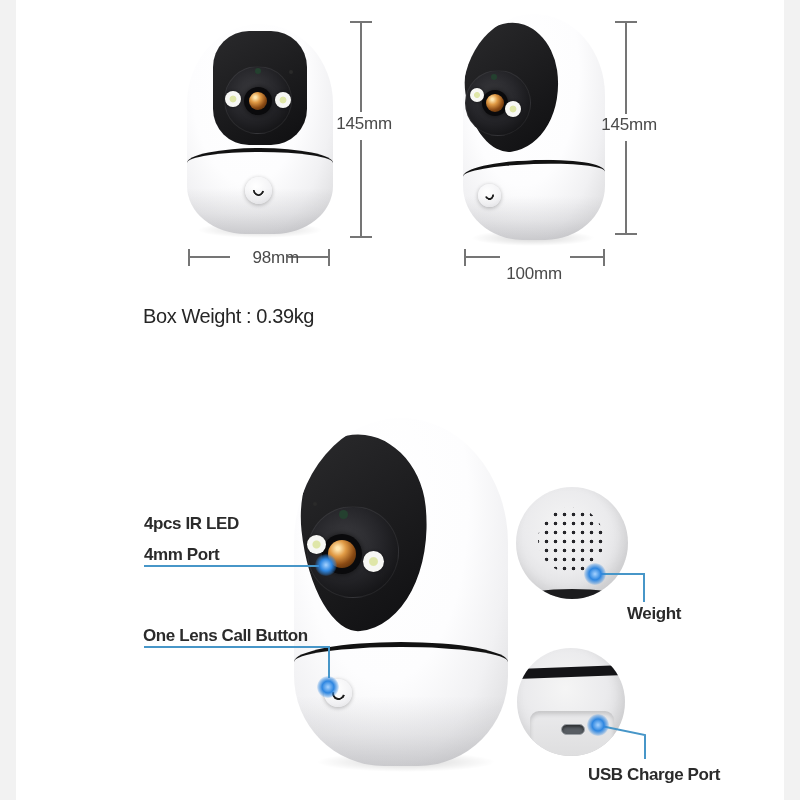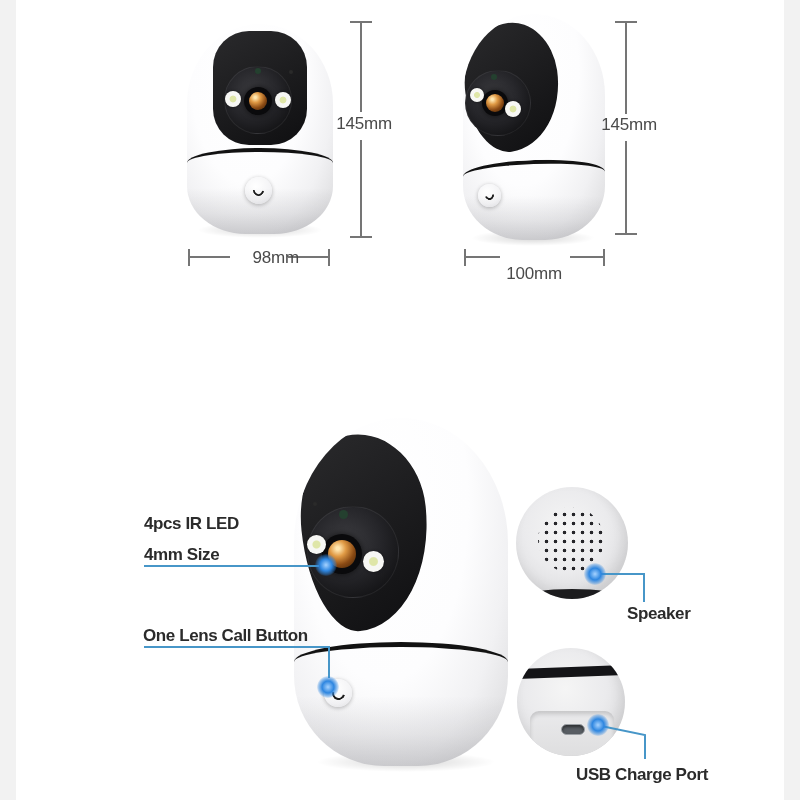--- a/index.html
+++ b/index.html
@@ -131,20 +131,21 @@
   <div class="dim-label" style="left:583px;top:115px;width:60px;">145mm</div>
   <div class="dim-seg" style="left:609px;top:141px;width:2px;height:92px;"></div>
   <div class="dim-seg" style="left:599px;top:233px;width:22px;height:2px;"></div>
   <div class="dim-seg" style="left:448px;top:249px;width:2px;height:17px;"></div>
   <div class="dim-seg" style="left:587px;top:249px;width:2px;height:17px;"></div>
   <div class="dim-seg" style="left:450px;top:256px;width:34px;height:2px;"></div>
   <div class="dim-seg" style="left:554px;top:256px;width:34px;height:2px;"></div>
   <div class="dim-label" style="left:478px;top:264px;width:80px;">100mm</div>
 
   <div id="box-info">
+    <div>Box Weight : 0.39kg</div>
   </div>
 
   <div class="ground" style="left:300px;top:752px;width:180px;height:20px;"></div>
   <div class="cam-body" style="left:278px;top:418px;width:214px;height:348px;border-radius:50% 50% 42% 42% / 36% 36% 26% 26%;">
     <div class="face" style="left:8px;top:16px;width:126px;height:196px;border-radius:48% 52% 62% 38% / 46% 40% 60% 54%;transform:rotate(-6deg);"></div>
     <div class="lens-win" style="left:13px;top:88px;width:92px;height:92px;"></div>
     <div class="barrel" style="left:28px;top:116px;width:40px;height:40px;"></div>
     <div class="iris" style="left:34px;top:122px;width:28px;height:28px;"></div>
     <div class="irled" style="left:13px;top:117px;width:19px;height:19px;"></div>
     <div class="irled" style="left:69px;top:133px;width:21px;height:21px;"></div>
@@ -174,18 +175,18 @@
     <path class="callout" d="M581 574 H628 V602"></path>
     <path class="callout" d="M585 726 L629 735 V759"></path>
   </svg>
 
   <div class="glow" style="left:299px;top:554px;"></div>
   <div class="glow" style="left:301px;top:676px;"></div>
   <div class="glow" style="left:568px;top:563px;"></div>
   <div class="glow" style="left:571px;top:714px;"></div>
 
   <div class="feature-label" style="left:128px;top:514px;">4pcs IR LED</div>
-  <div class="feature-label" style="left:128px;top:545px;">4mm Size</div>
+  <div class="feature-label" style="left:128px;top:545px;">4mm Port</div>
   <div class="feature-label" style="left:127px;top:626px;">One Lens Call Button</div>
-  <div class="feature-label" style="left:611px;top:604px;">Speaker</div>
-  <div class="feature-label" style="left:560px;top:765px;">USB Charge Port</div>
+  <div class="feature-label" style="left:611px;top:604px;">Weight</div>
+  <div class="feature-label" style="left:572px;top:765px;">USB Charge Port</div>
 
 </div>
 
 </body></html>

